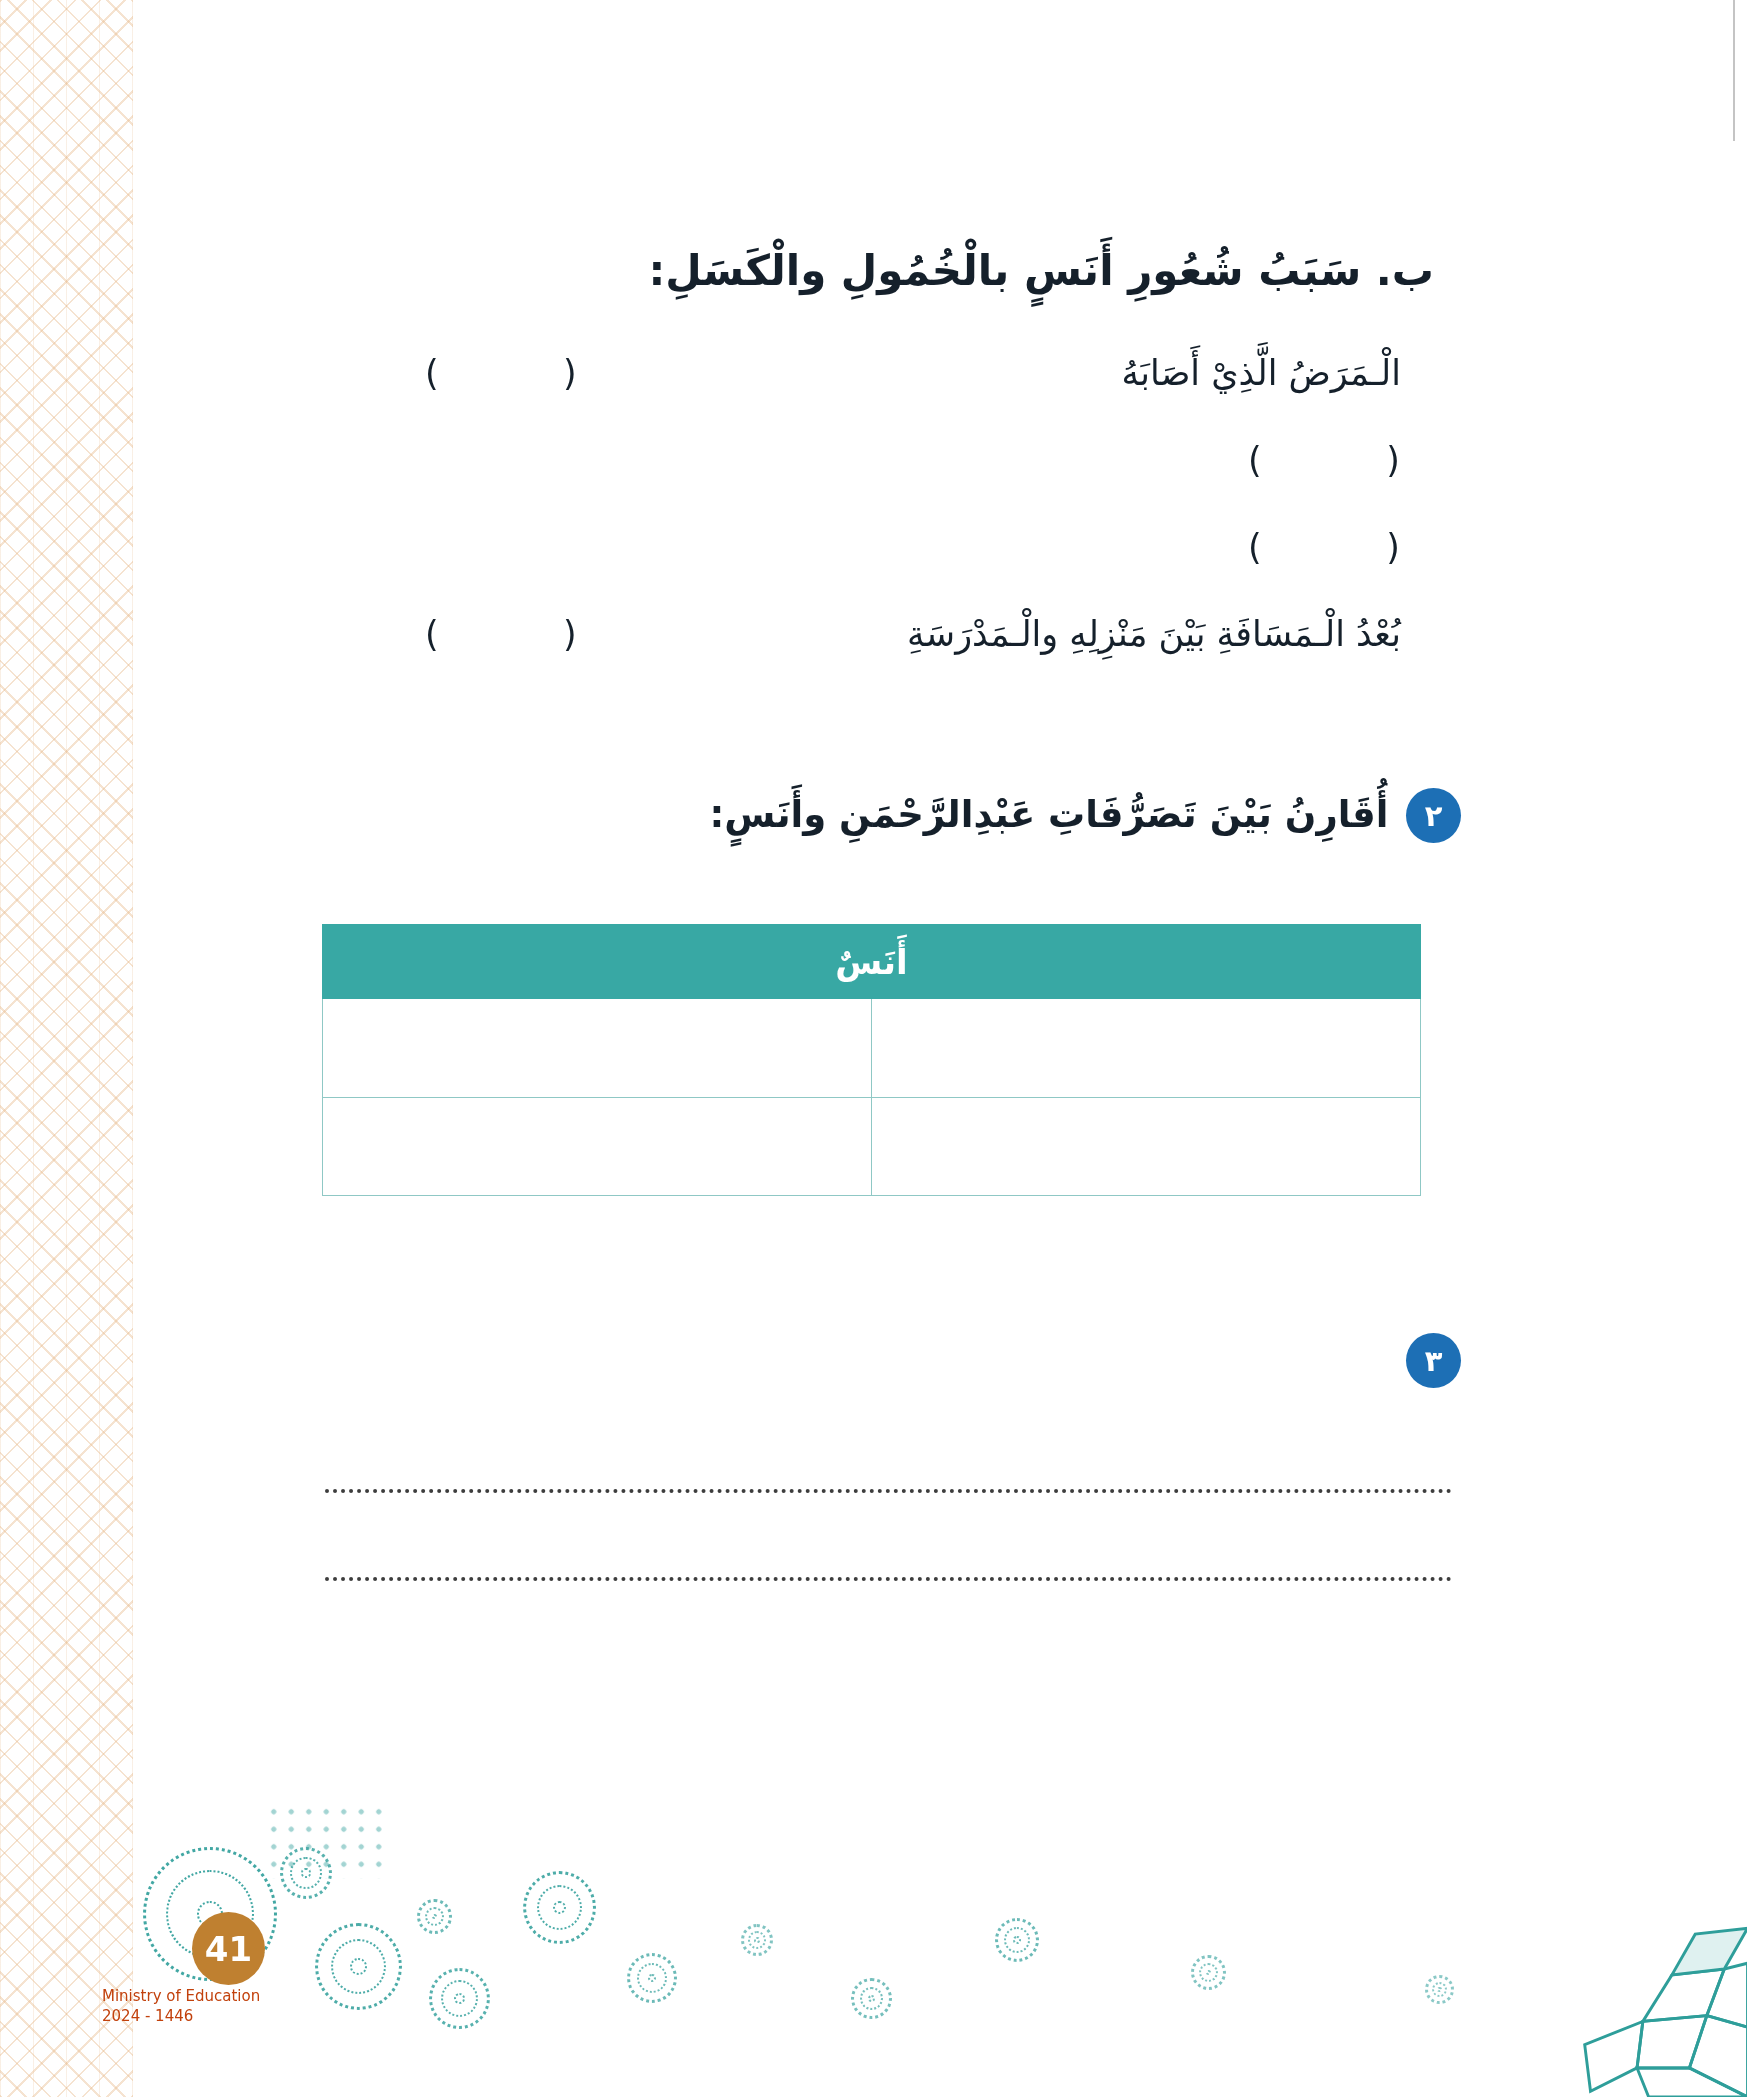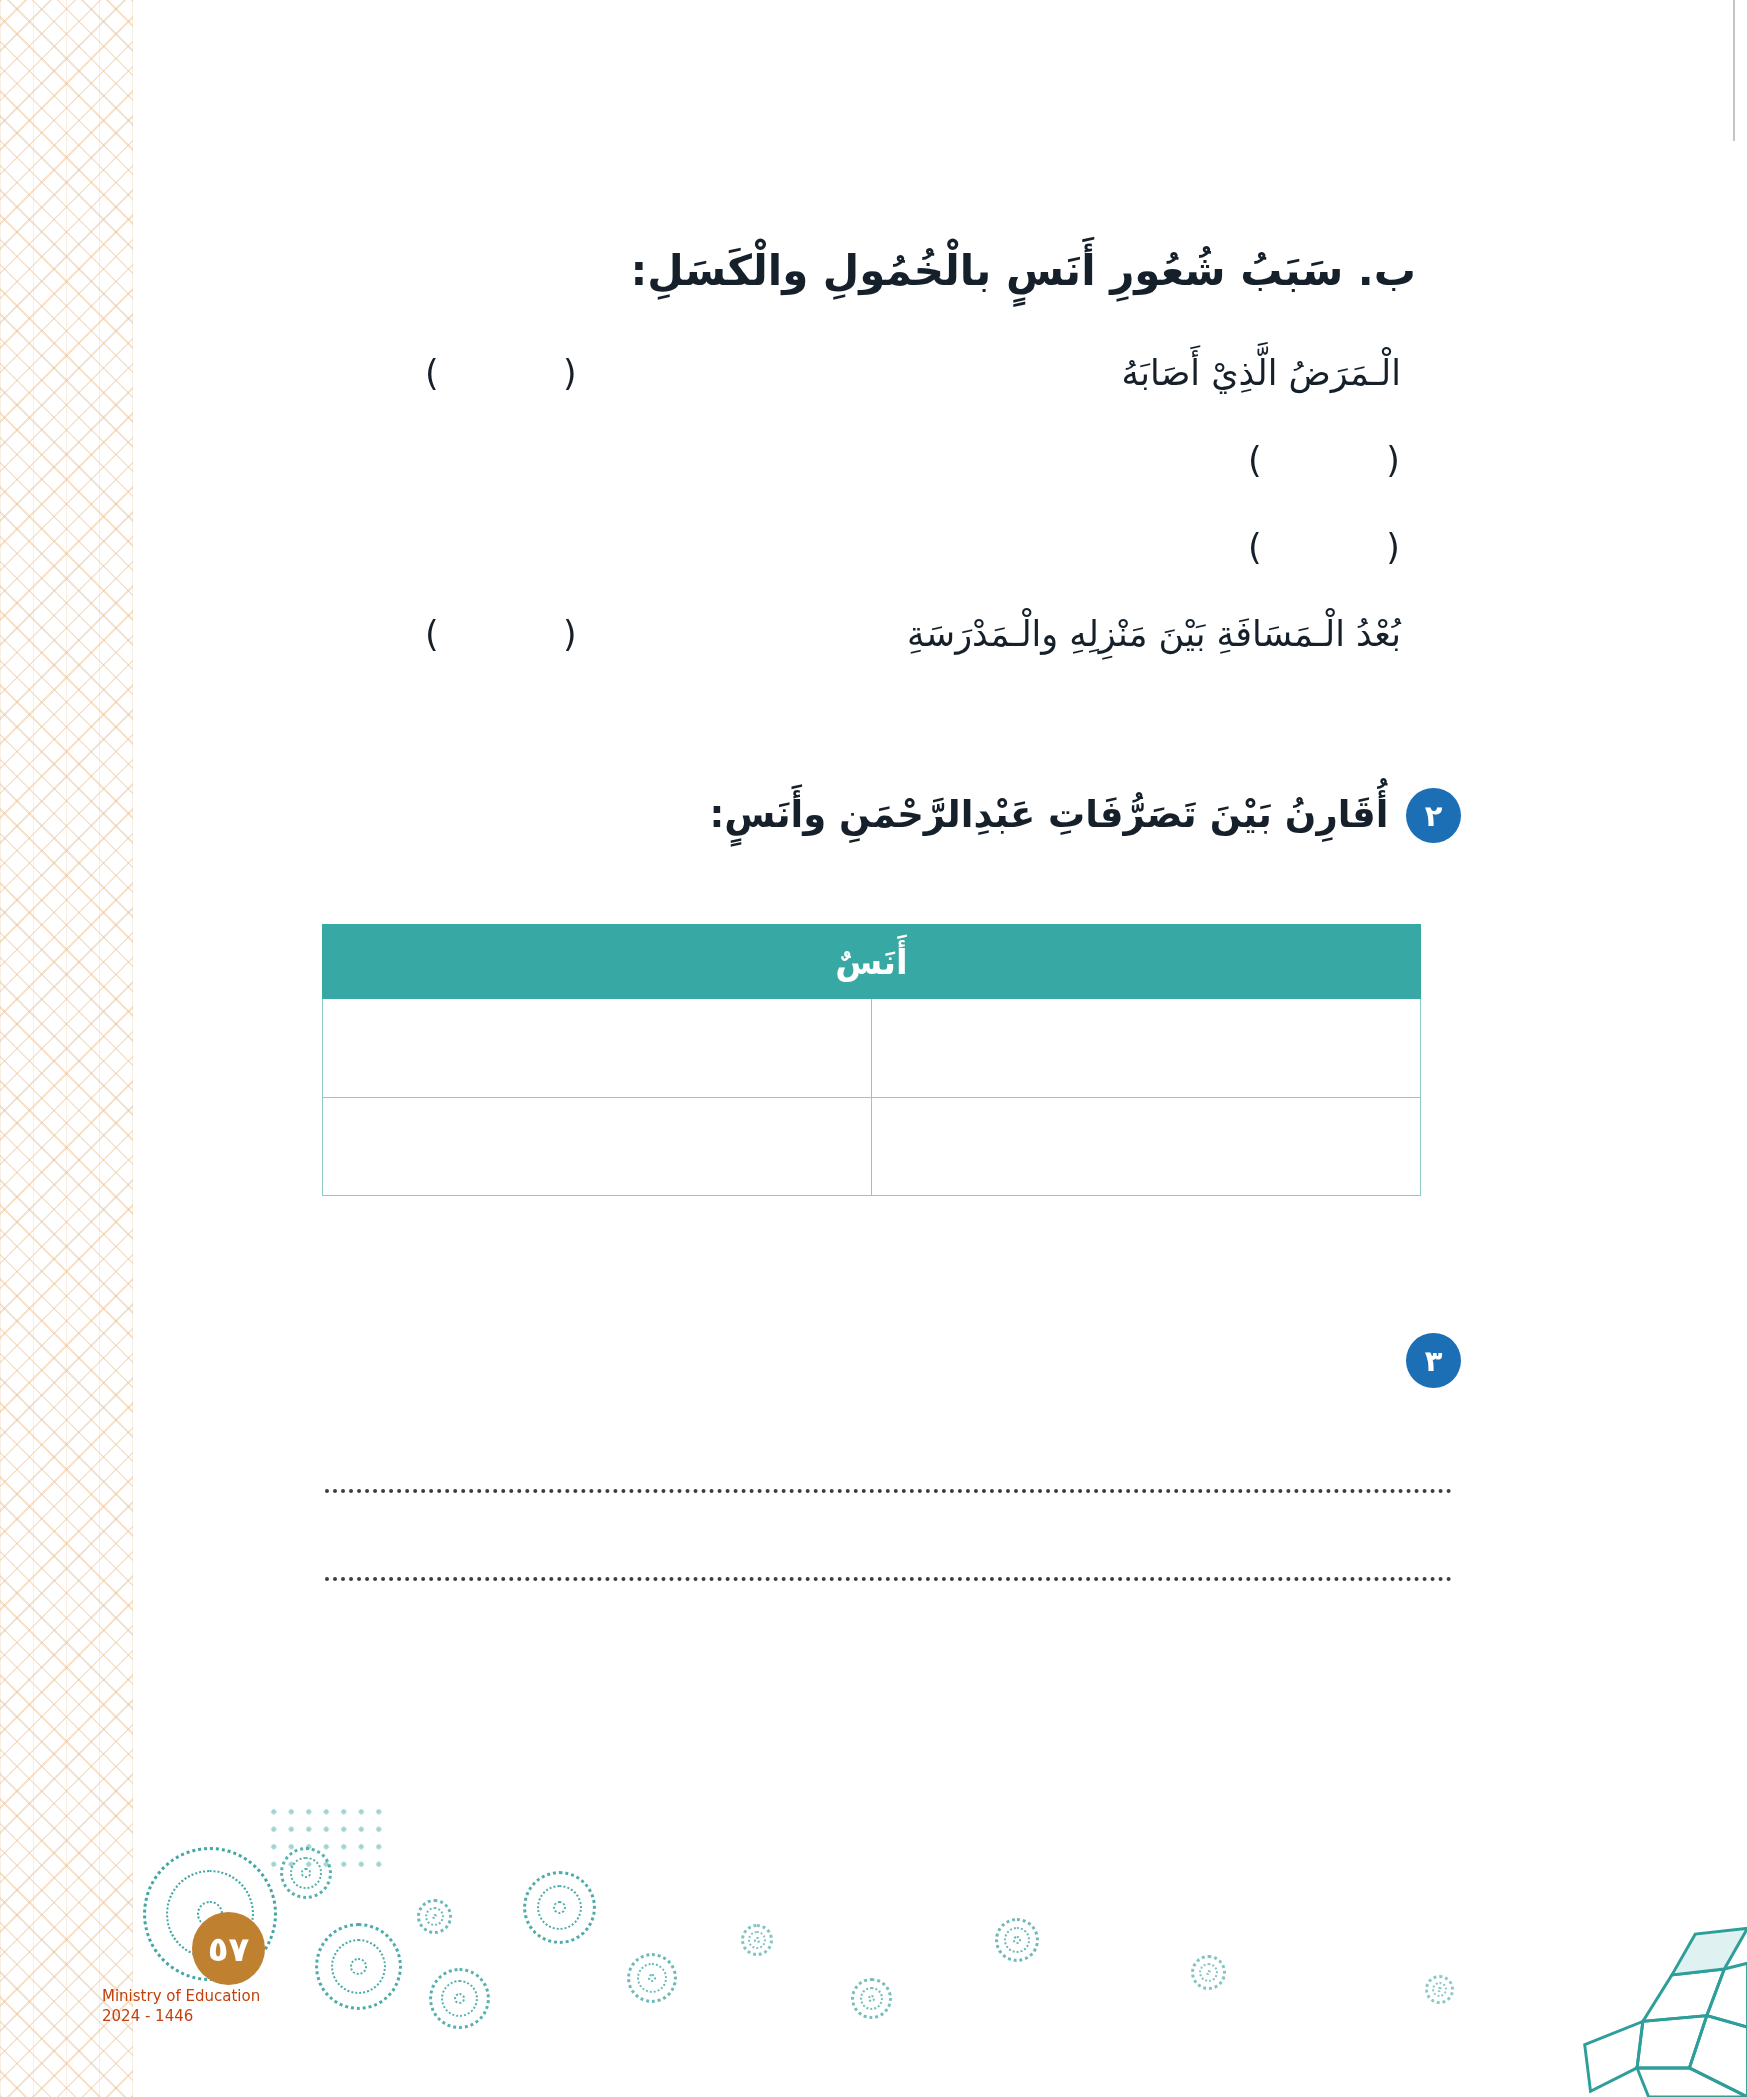--- a/index.html
+++ b/index.html
@@ -26,21 +26,21 @@
   .dotgrid {
     position:absolute; left:265px; top:1803px; width:128px; height:76px; opacity:.55; z-index:1;
     background:radial-gradient(circle, rgba(46,158,154,.8) 2.3px, transparent 2.9px);
     background-size:17.5px 17.5px;
   }
 
   .corner-svg { position:absolute; right:0; bottom:0; z-index:1; }
 
   
   .sec-b-heading {
-    position:absolute; top:245px; right:332px; direction:rtl;
+    position:absolute; top:245px; right:314px; direction:rtl;
     font-weight:bold; font-size:42px; line-height:1.25;
   }
   .sec-b-items { position:absolute; top:329px; left:425px; right:347px; direction:rtl; }
   .sec-b-item {
     display:flex; justify-content:space-between; align-items:center;
     height:87px; font-size:35px;
   }
   .answer-slot { white-space:pre; font-size:35px; letter-spacing:1.2px; color:#15202b; }
 
   
@@ -163,14 +163,14 @@
     <polygon points="430,380 330,330 360,240 430,260"></polygon>
     <polygon points="330,330 240,330 250,250 360,240"></polygon>
     <polygon points="430,260 360,240 390,160 430,150"></polygon>
     <polygon points="360,240 250,250 300,170 390,160"></polygon>
     <polygon points="240,330 160,370 150,290 250,250"></polygon>
     <polygon points="430,380 330,330 240,330 260,380"></polygon>
     <polygon points="390,160 300,170 340,100 430,90" fill="#dff1f0"></polygon>
   </g>
 </svg>
 
-<div class="page-num">٥٧</div>
+<div class="page-num">41</div>
 
 
 </body></html>

